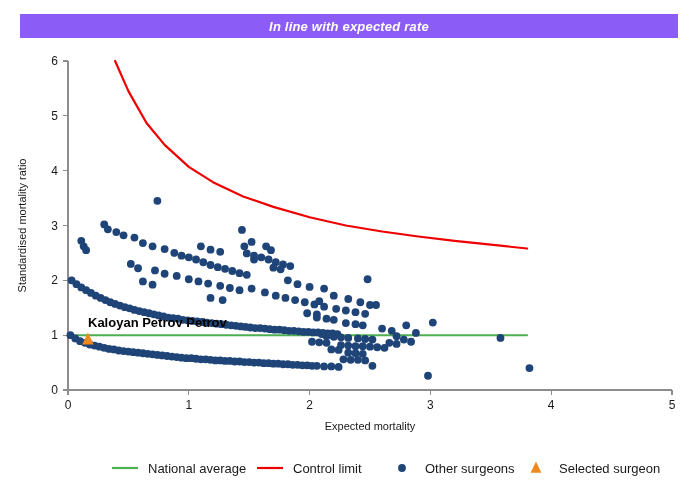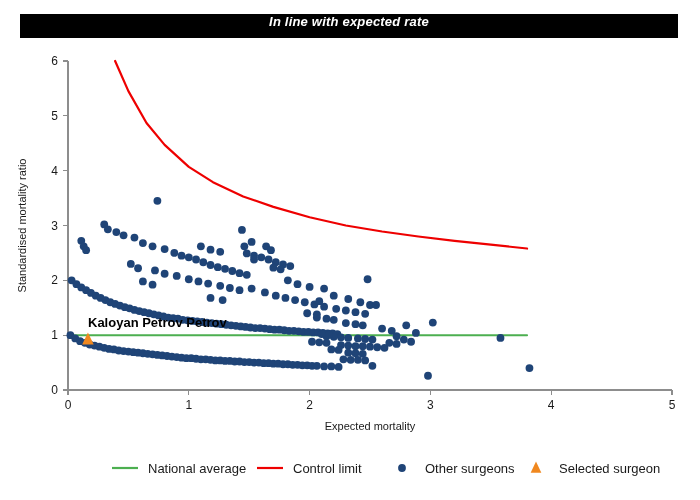--- a/index.html
+++ b/index.html
@@ -19,22 +19,23 @@
     width: 700px;
     height: 500px;
   }
   
   .banner {
     position: absolute;
     left: 20px;
     top: 14px;
     width: 658px;
     height: 24px;
-    background: #000000;
+    background: #8b5cf6;
     display: flex;
+    align-items: center;
     justify-content: center;
   }
   .banner-text {
     color: #ffffff;
     font-size: 13px;
     font-style: italic;
     font-weight: bold;
     letter-spacing: 0.2px;
     white-space: nowrap;
   }

